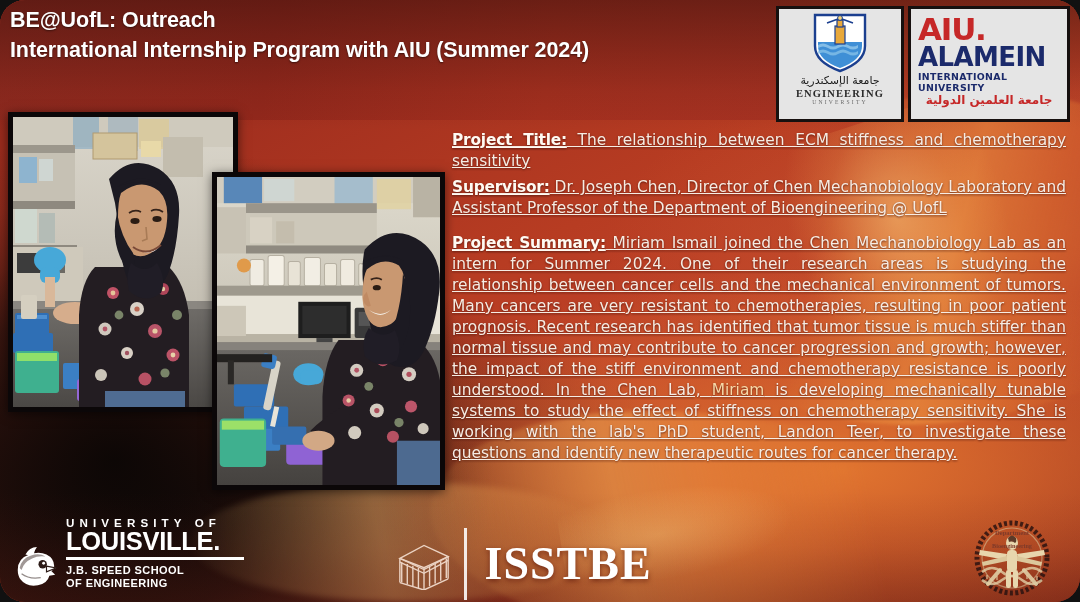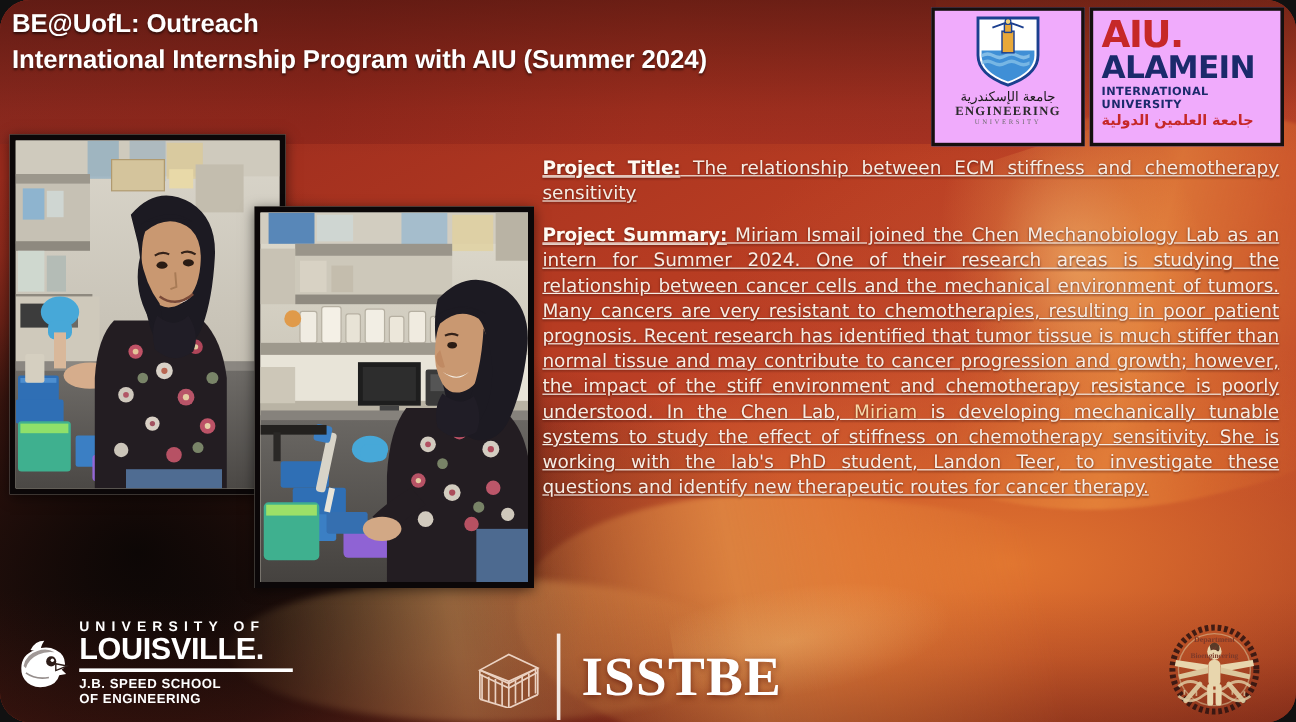--- a/index.html
+++ b/index.html
@@ -92,21 +92,21 @@
     color: #ffffff;
     letter-spacing: -0.1px;
     line-height: 30px;
     text-shadow: 0 1px 2px rgba(0,0,0,0.55);
     white-space: nowrap;
   }
 
   
   .logo-box {
     position: absolute;
-    background: #f0abfc;
+    background: #e5e5e5;
     border: 3px solid #16100f;
     box-sizing: border-box;
     z-index: 9;
     overflow: hidden;
   }
   #logo-alex { left: 776px; top: 6px; width: 128px; height: 116px; }
   #logo-aiu  { left: 908px; top: 6px; width: 162px; height: 116px; }
 
   .alex-inner { position: relative; width: 100%; height: 100%; padding-top: 3px; box-sizing: border-box; }
   .alex-shield { display:block; margin: 0 auto; }
@@ -120,21 +120,21 @@
   }
   .alex-sub {
     text-align: center; color: #6b6b6b; font-size: 5.6px; letter-spacing: 2.2px;
     font-family: "Liberation Serif", serif; margin-top: 0px;
   }
 
   .aiu-inner { position: relative; width: 100%; height: 100%; padding: 5px 7px 0 7px; box-sizing: border-box; }
   .aiu-top { font-size: 31px; font-weight: bold; color: #c62828; letter-spacing: -1.2px; line-height: 31px; font-family: "DejaVu Sans", sans-serif; }
   .aiu-mid { font-size: 26px; font-weight: bold; color: #1b2a6b; letter-spacing: -0.6px; line-height: 27px; margin-top: -1px; font-family: "DejaVu Sans", sans-serif;}
   .aiu-sub { font-size: 9.4px; font-weight: bold; color: #1b2a6b; letter-spacing: 0.35px; line-height: 11px; font-family: "DejaVu Sans", sans-serif;}
-  .aiu-ar  { font-size: 12px; color: #c62828; text-align: left; line-height: 14px; font-family: "DejaVu Sans", sans-serif; direction: rtl; font-weight: bold; }
+  .aiu-ar  { font-size: 12px; color: #c62828; text-align: center; line-height: 14px; font-family: "DejaVu Sans", sans-serif; direction: rtl; font-weight: bold; }
 
   
   .photo-frame {
     position: absolute;
     border: 5px solid #0b0708;
     box-sizing: border-box;
     box-shadow: 0 2px 10px rgba(0,0,0,0.55);
     overflow: hidden;
     z-index: 6;
     background: #cfcabc;
@@ -163,21 +163,21 @@
   .lbl {
     font-weight: bold;
     color: #fffaf2;
     text-decoration: underline;
     text-underline-offset: 2px;
     letter-spacing: -0.2px;
   }
   .name-hl { color: #f7d8a8; }
 
   
-  .uofl-logo { position: absolute; left: 12px; top: 516px; z-index: 8; display: flex; align-items: center; }
+  .uofl-logo { position: absolute; left: 12px; top: 516px; z-index: 8; display: flex; align-items: flex-end; }
   .cardinal { width: 46px; height: 46px; flex: 0 0 auto; margin-top: 4px; }
   .uofl-text { margin-left: 8px; }
   .uofl-univ { color: #ffffff; font-size: 11.6px; letter-spacing: 5.1px; font-weight: bold; line-height: 13px; font-family: "Liberation Sans", sans-serif; }
   .uofl-name { color: #ffffff; font-size: 25.5px; letter-spacing: -0.3px; font-weight: bold; line-height: 26px; margin-top: -1px; }
   .uofl-rule { height: 2.5px; background: #ffffff; margin-top: 3px; width: 178px; }
   .uofl-school { color: #ffffff; font-size: 11px; font-weight: bold; letter-spacing: 0.45px; line-height: 13.5px; margin-top: 4px; }
 
   .isstbe { position: absolute; left: 396px; top: 528px; z-index: 8; display: flex; align-items: center; }
   .temple { width: 56px; height: 52px; flex: 0 0 auto; }
   .isstbe-div { width: 2.5px; height: 72px; background: rgba(255,255,255,0.88); margin: 0 18px 0 12px; }
@@ -432,20 +432,21 @@
       <path d="M154 102 q6 -3 11 0" stroke="#35231a" stroke-width="1.8" fill="none"></path>
       <path d="M152 132 q12 8 22 0 q-10 10 -22 0 z" fill="#f4efe6"></path>
       <path d="M144 88 q22 -18 44 -4 q-10 -6 -24 -5 q-12 1 -20 9 z" fill="#1c1a22"></path>
       <path d="M186 96 q10 24 6 52 q-4 22 -16 32 l-4 -20 q12 -26 14 -64 z" fill="#1c1a22"></path>
       <path d="M152 150 q14 12 26 2 q8 16 2 30 q-18 10 -32 -4 q-4 -16 4 -28 z" fill="#201d26"></path>
     </svg>
   </div>
 
   <div class="text-panel">
     <p class="para"><span class="lbl">Project Title:</span><span> The relationship between ECM stiffness and chemotherapy sensitivity</span></p>
+    <p class="para supervisor"><span class="lbl">Supervisor:</span><span> Dr. Joseph Chen, Director of Chen Mechanobiology Laboratory and Assistant Professor of the Department of Bioengineering @ UofL</span></p>
     <p class="para summary"><span class="lbl">Project Summary:</span><span> Miriam Ismail joined the Chen Mechanobiology Lab as an intern for Summer 2024. One of their research areas is studying the relationship between cancer cells and the mechanical environment of tumors. Many cancers are very resistant to chemotherapies, resulting in poor patient prognosis. Recent research has identified that tumor tissue is much stiffer than normal tissue and may contribute to cancer progression and growth; however, the impact of the stiff environment and chemotherapy resistance is poorly understood. In the Chen Lab, </span><span class="name-hl">Miriam</span><span> is developing mechanically tunable systems to study the effect of stiffness on chemotherapy sensitivity. She is working with the lab's PhD student, Landon Teer, to investigate these questions and identify new therapeutic routes for cancer therapy.</span></p>
   </div>
 
   <div class="uofl-logo">
     <svg class="cardinal" viewBox="0 0 48 48">
       <path d="M6 26 q0 -12 12 -16 q10 -4 18 0 q8 4 8 12 q0 4 -3 5 l4 4 l-6 1 q-2 8 -12 10 q-12 2 -18 -6 q-3 -4 -3 -10 z" fill="#ffffff"></path>
       <path d="M14 10 q4 -8 12 -8 q-4 6 -3 10 z" fill="#ffffff"></path>
       <path d="M8 24 q2 -10 12 -13 q8 -3 15 1 q-8 -1 -14 2 q-9 4 -11 12 z" fill="#2c1b17" opacity="0.45"></path>
       <circle cx="32" cy="20" r="4.4" fill="#2c1b17"></circle>
       <circle cx="33" cy="19" r="1.5" fill="#ffffff"></circle>

